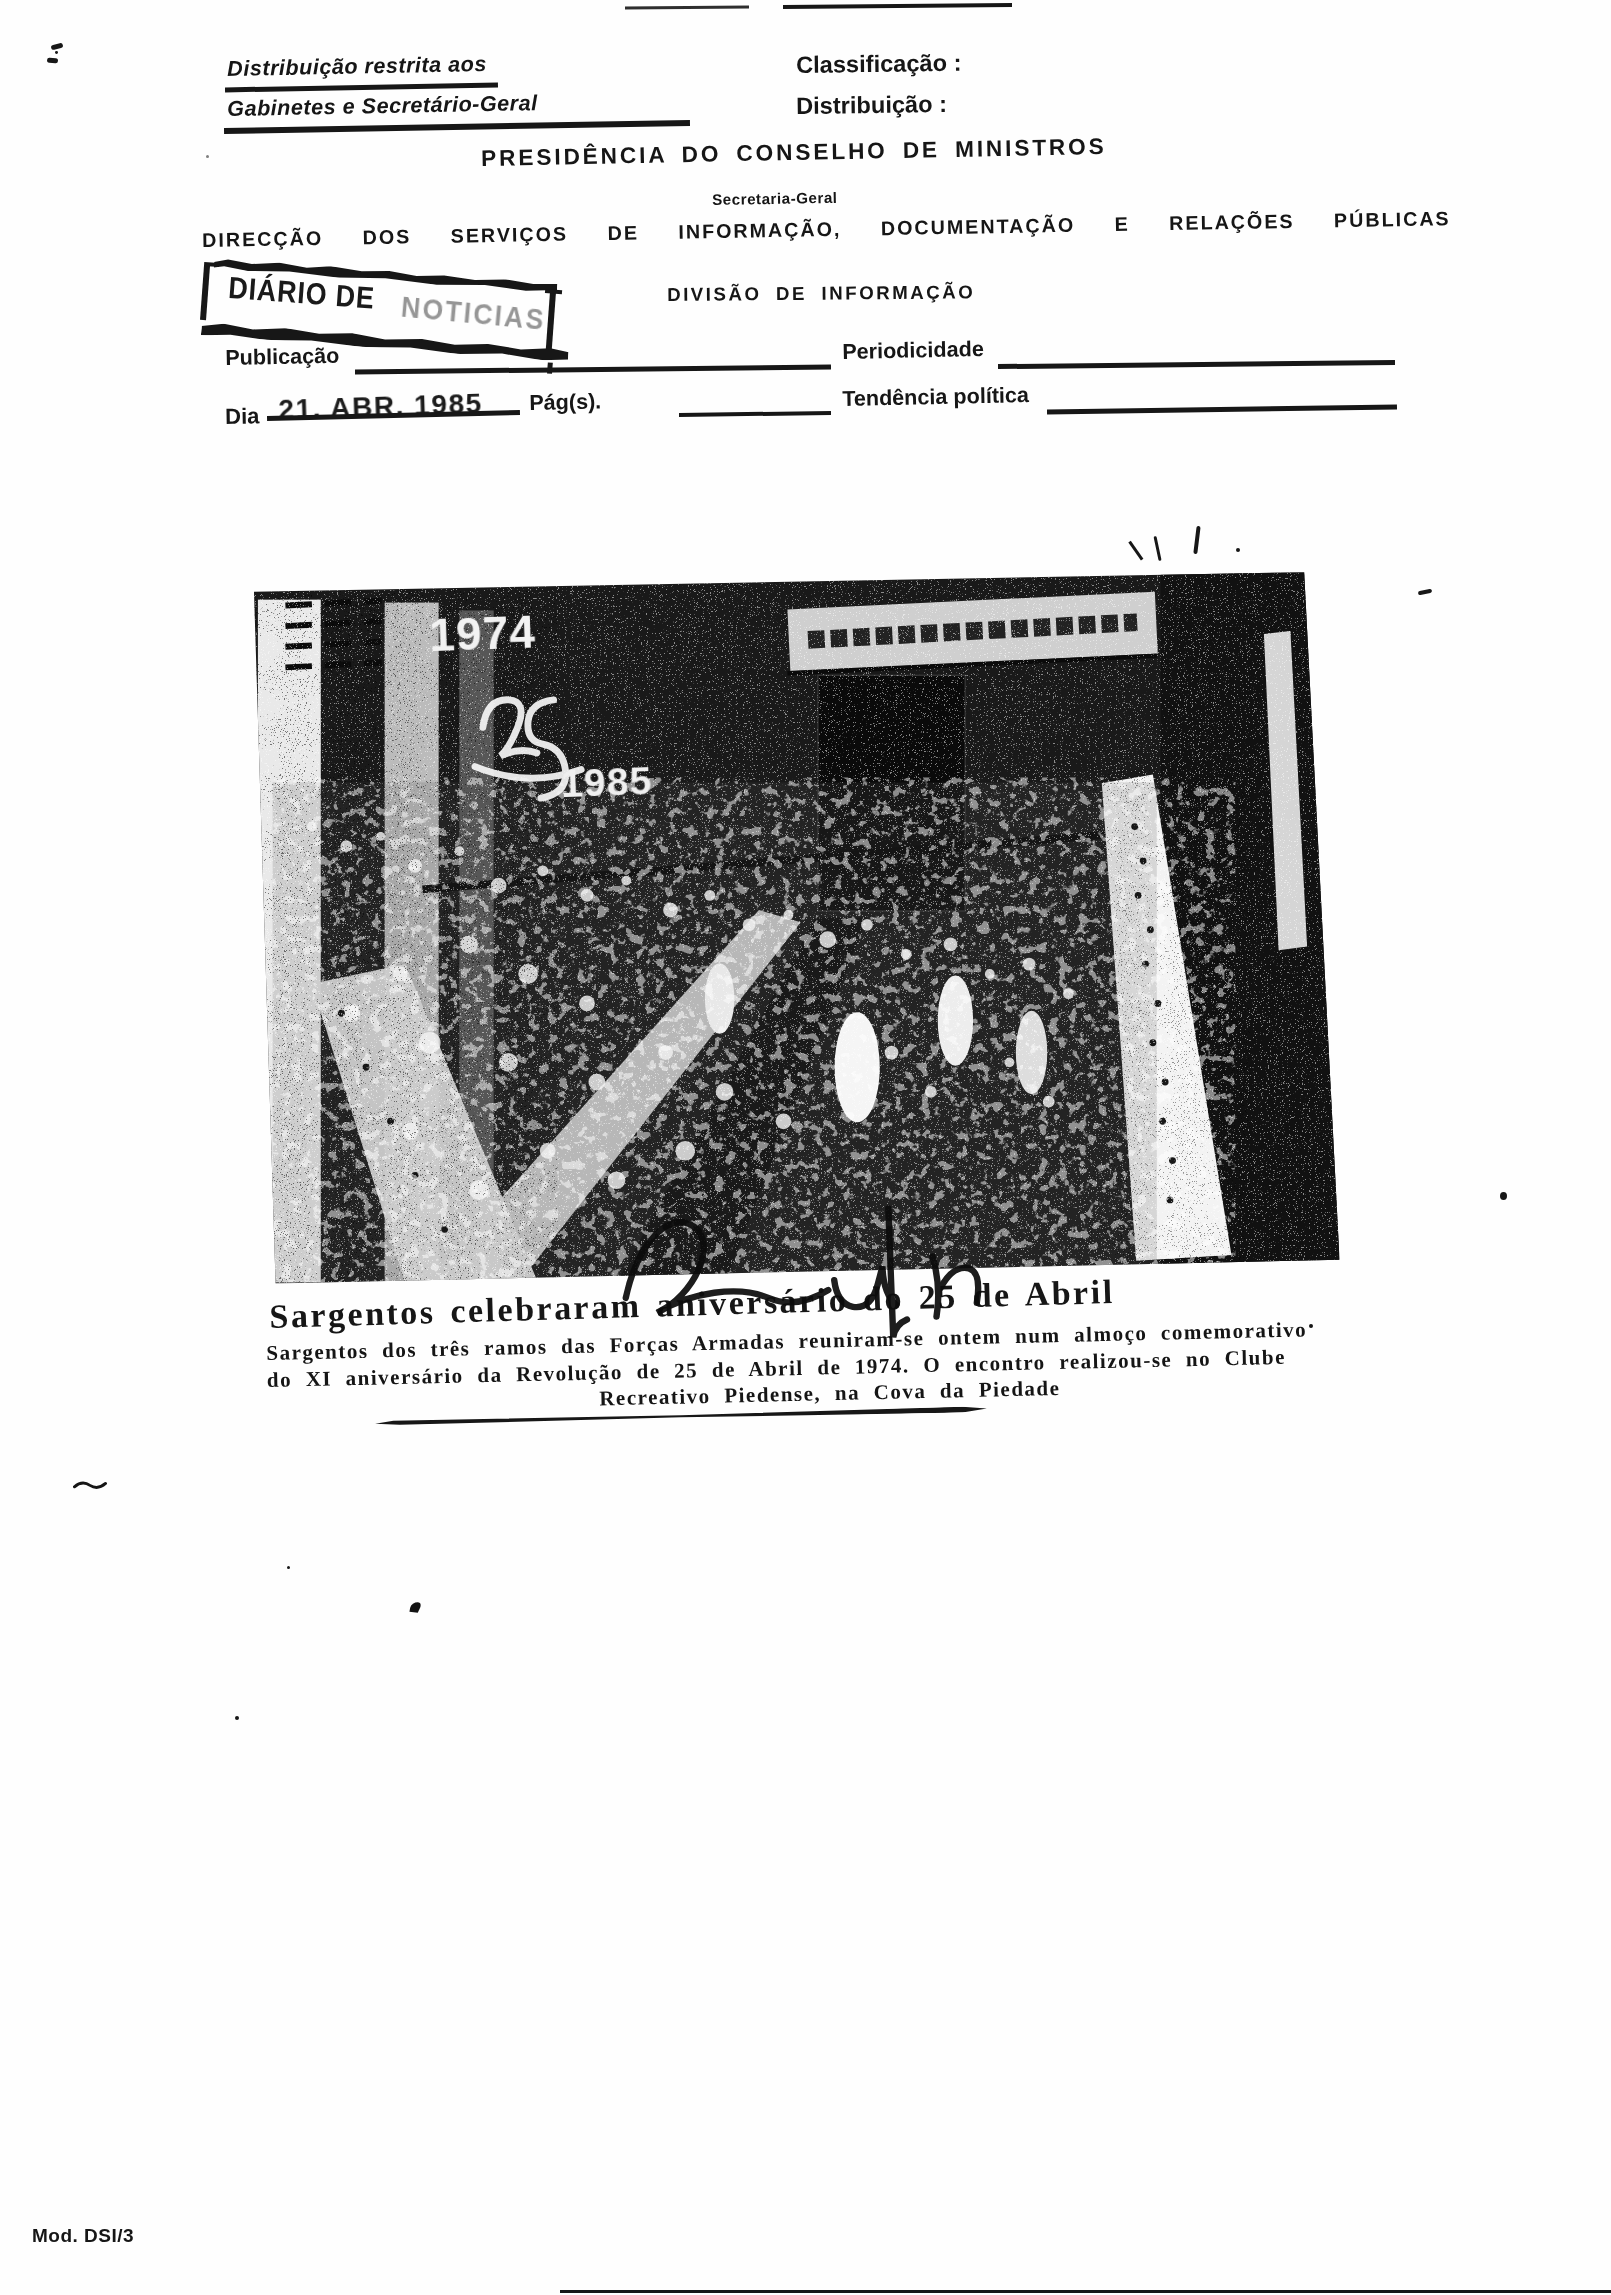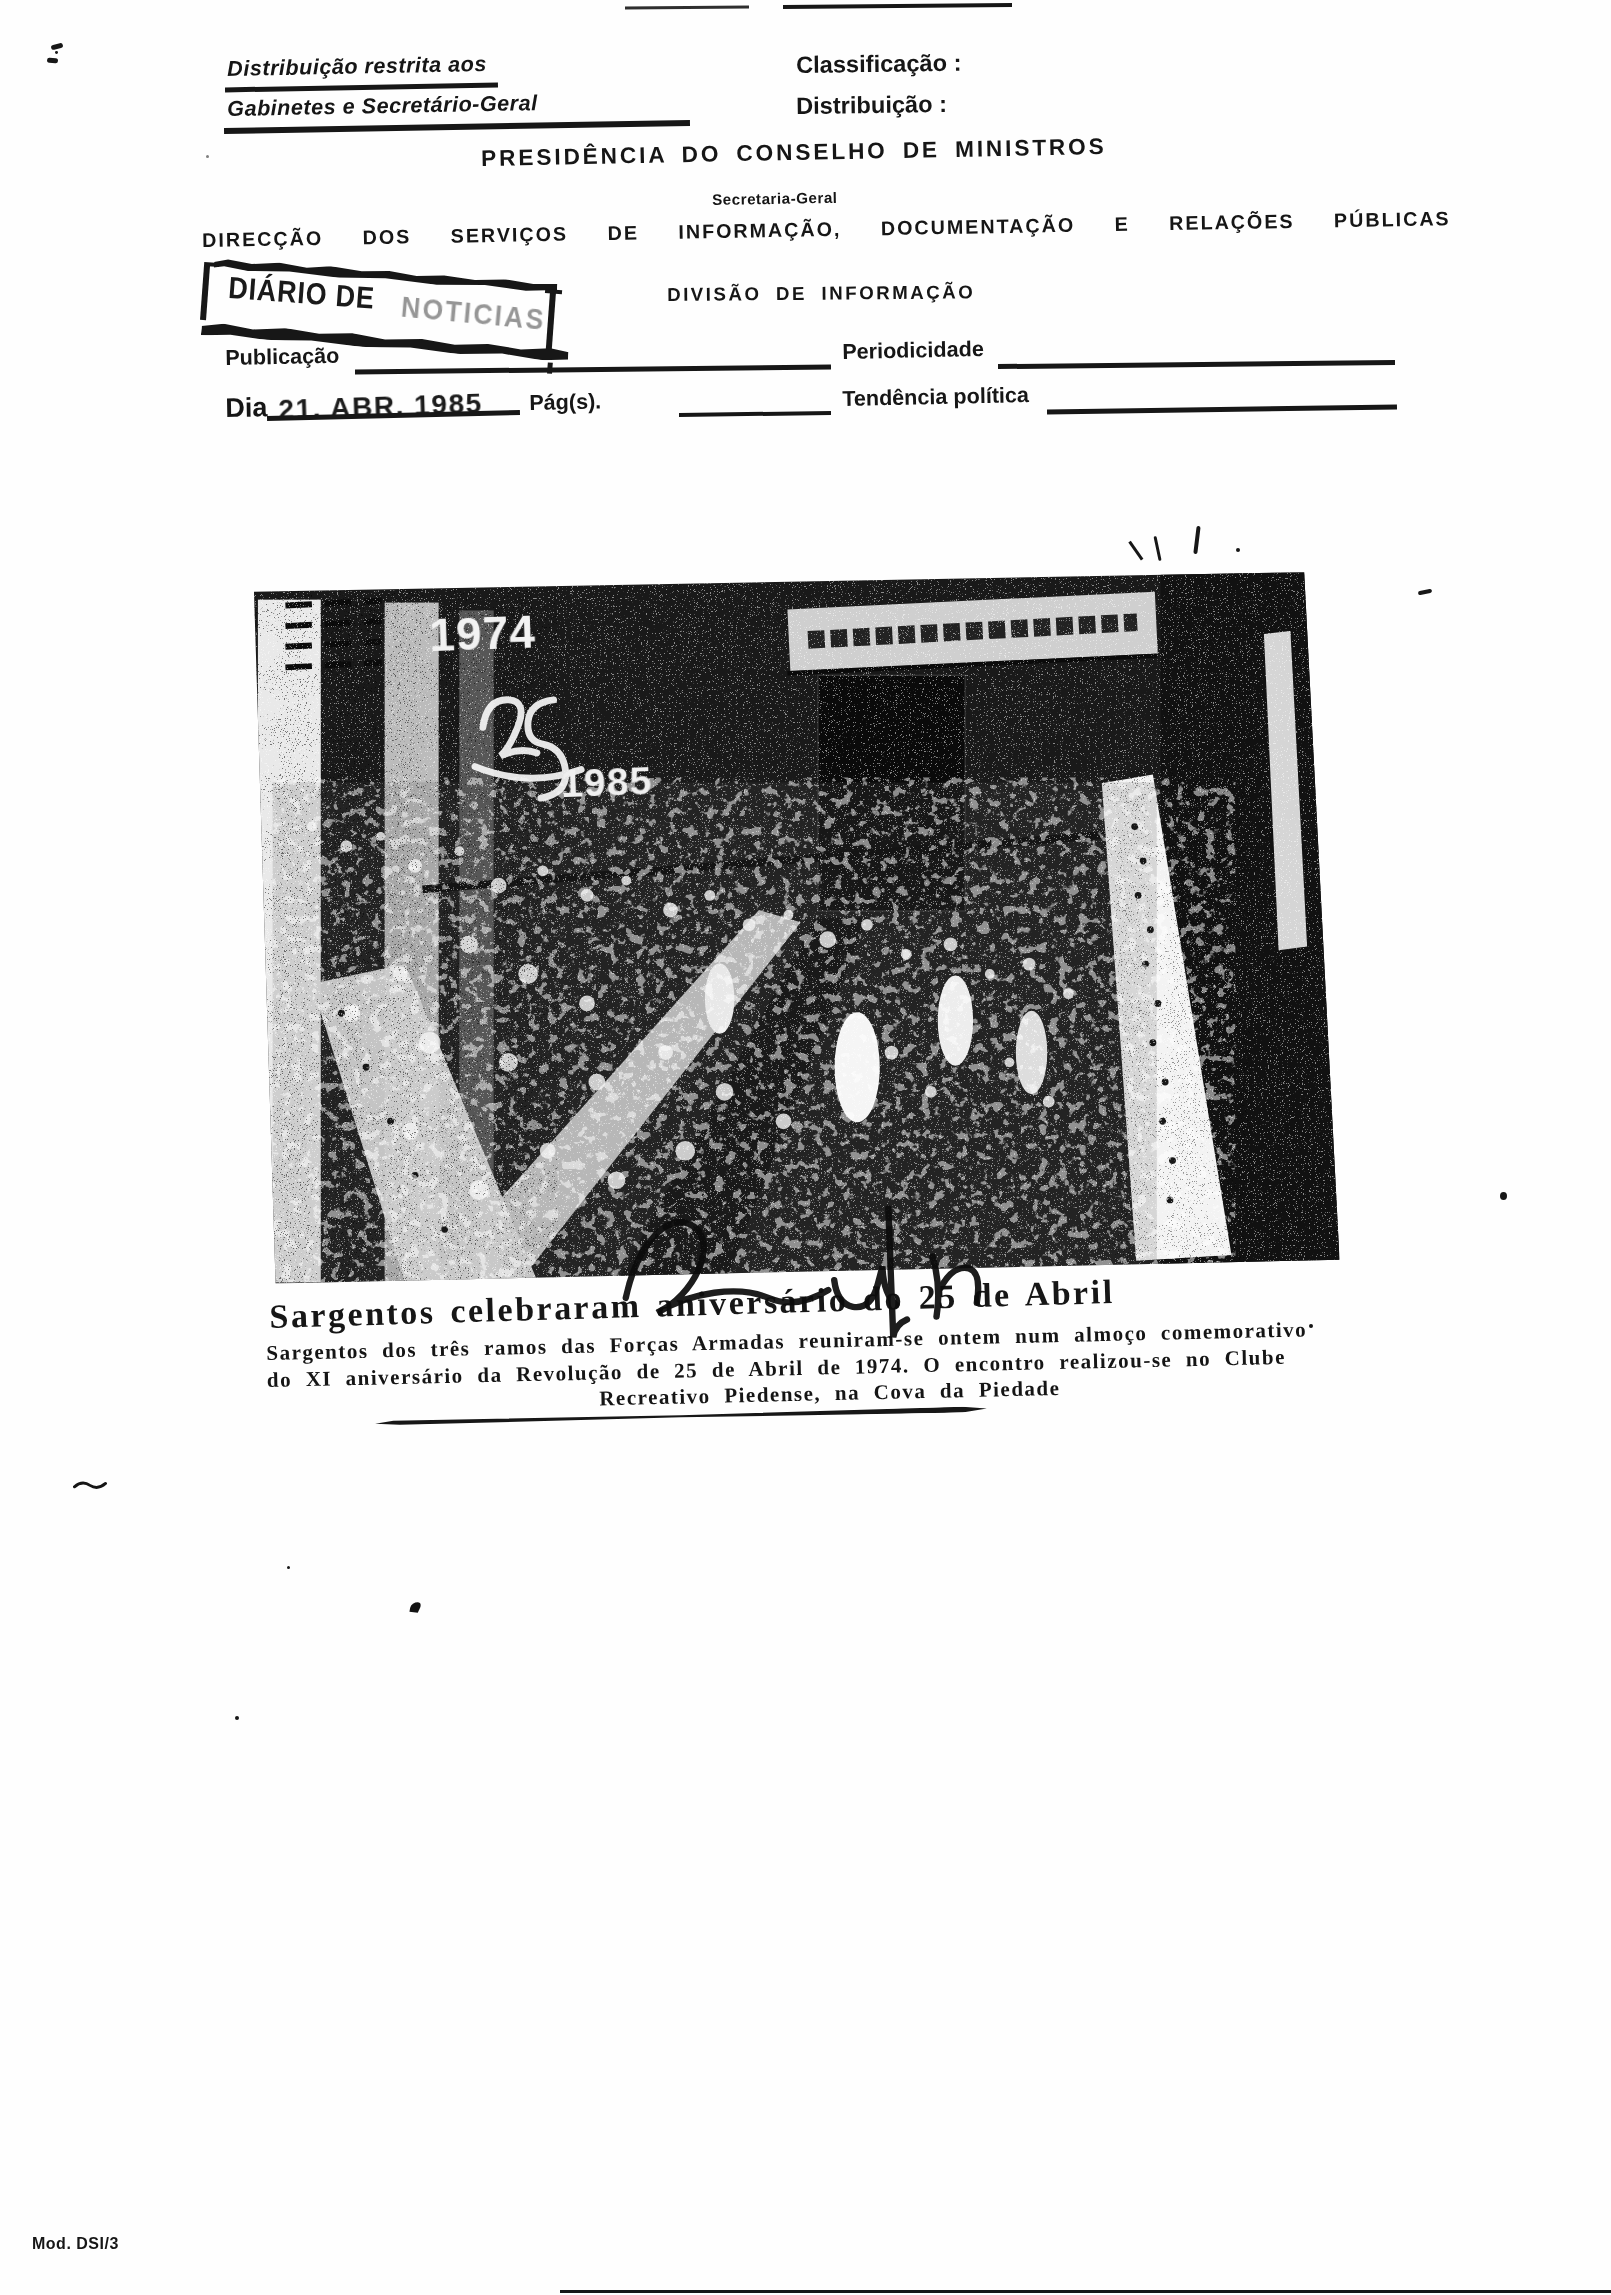--- a/index.html
+++ b/index.html
@@ -50,21 +50,21 @@
     <div class="abs ink" style="left:350px;top:85px;width:5.4px;height:10.8px;"></div>
     <div class="abs stamp-txt" style="left:25.5px;top:15.7px;font-size:30.5px;letter-spacing:1px;transform:scaleX(.88);transform-origin:left top;">DIÁRIO DE</div>
     <div class="abs stamp-txt" style="left:200px;top:22.6px;font-size:29.5px;letter-spacing:2.5px;transform:scaleX(.9) rotate(1deg);transform-origin:left top;opacity:.45;filter:blur(0.6px);">NOTICIAS</div>
   </div>
 
   <div class="abs lbl" style="left:225px;top:347px;font-size:21.6px;transform:rotate(-1.2deg);transform-origin:left top;">Publicação</div>
   <div class="abs ink" style="left:355px;top:367px;width:476px;height:5.4px;transform:rotate(-0.6deg);"></div>
   <div class="abs lbl" style="left:842px;top:341px;font-size:21.6px;transform:rotate(-1.2deg);transform-origin:left top;">Periodicidade</div>
   <div class="abs ink" style="left:998px;top:362px;width:397px;height:4.9px;transform:rotate(-0.6deg);"></div>
 
-  <div class="abs lbl" style="left:225px;top:395px;font-size:27px;transform:rotate(-1deg);transform-origin:left top;">Dia</div>
+  <div class="abs lbl" style="left:225px;top:406px;font-size:22px;transform:rotate(-1deg);transform-origin:left top;">Dia</div>
   <div class="abs lbl" style="left:278px;top:396px;font-size:27.5px;letter-spacing:1.5px;color:#1c1c1c;transform:rotate(-1.8deg) scaleX(1.02);transform-origin:left top;filter:blur(0.3px);">21. ABR. 1985</div>
   <div class="abs ink" style="left:267px;top:413px;width:253px;height:5.4px;transform:rotate(-1.4deg);"></div>
   <div class="abs lbl" style="left:529px;top:392px;font-size:21.6px;transform:rotate(-1.2deg);transform-origin:left top;">Pág(s).</div>
   <div class="abs ink" style="left:679px;top:412px;width:152px;height:4.4px;transform:rotate(-0.8deg);"></div>
   <div class="abs lbl" style="left:842px;top:388px;font-size:21.6px;transform:rotate(-1.2deg);transform-origin:left top;">Tendência política</div>
   <div class="abs ink" style="left:1047px;top:407px;width:350px;height:4.9px;transform:rotate(-0.8deg);"></div>
 
   <div class="abs ink" style="left:383px;top:598px;width:4.9px;height:5.9px;border-radius:50%;"></div>
   <div class="abs ink" style="left:1125px;top:549px;width:21.6px;height:2.9px;transform:rotate(55deg);"></div>
   <div class="abs ink" style="left:1156px;top:536px;width:3.4px;height:24.6px;transform:rotate(-12deg);border-radius:2px;"></div>
@@ -233,17 +233,17 @@
   <div class="abs ink" style="left:287px;top:1566px;width:3.4px;height:3.4px;border-radius:50%;"></div>
   <div class="abs" style="left:406px;top:1600px;width:15.7px;height:13.8px;">
     <svg width="15.7" height="13.8" viewBox="0 0 32 28">
         <path d="M7,24 q1,-16 12,-19 q14,-3 10,10 l-5,11 z" fill="#131313"></path>
       </svg>
   </div>
   <div class="abs ink" style="left:235px;top:1716px;width:4.4px;height:4.4px;border-radius:50%;"></div>
   <div class="abs ink" style="left:1500px;top:1192px;width:7.4px;height:8.4px;border-radius:50%;"></div>
   <div class="abs ink" style="left:1309px;top:1324px;width:3.9px;height:3.9px;border-radius:50%;"></div>
 
-  <div class="abs lbl" style="left:32px;top:2226px;font-size:16px;letter-spacing:0.5px;margin-top:10px;">Mod. DSI/3</div>
+  <div class="abs lbl" style="left:32px;top:2226px;font-size:19px;letter-spacing:0.5px;">Mod. DSI/3</div>
   <div class="abs ink" style="left:560px;top:2290px;width:1051px;height:2.9px;"></div>
 
 </div>
 
 
 </body></html>

